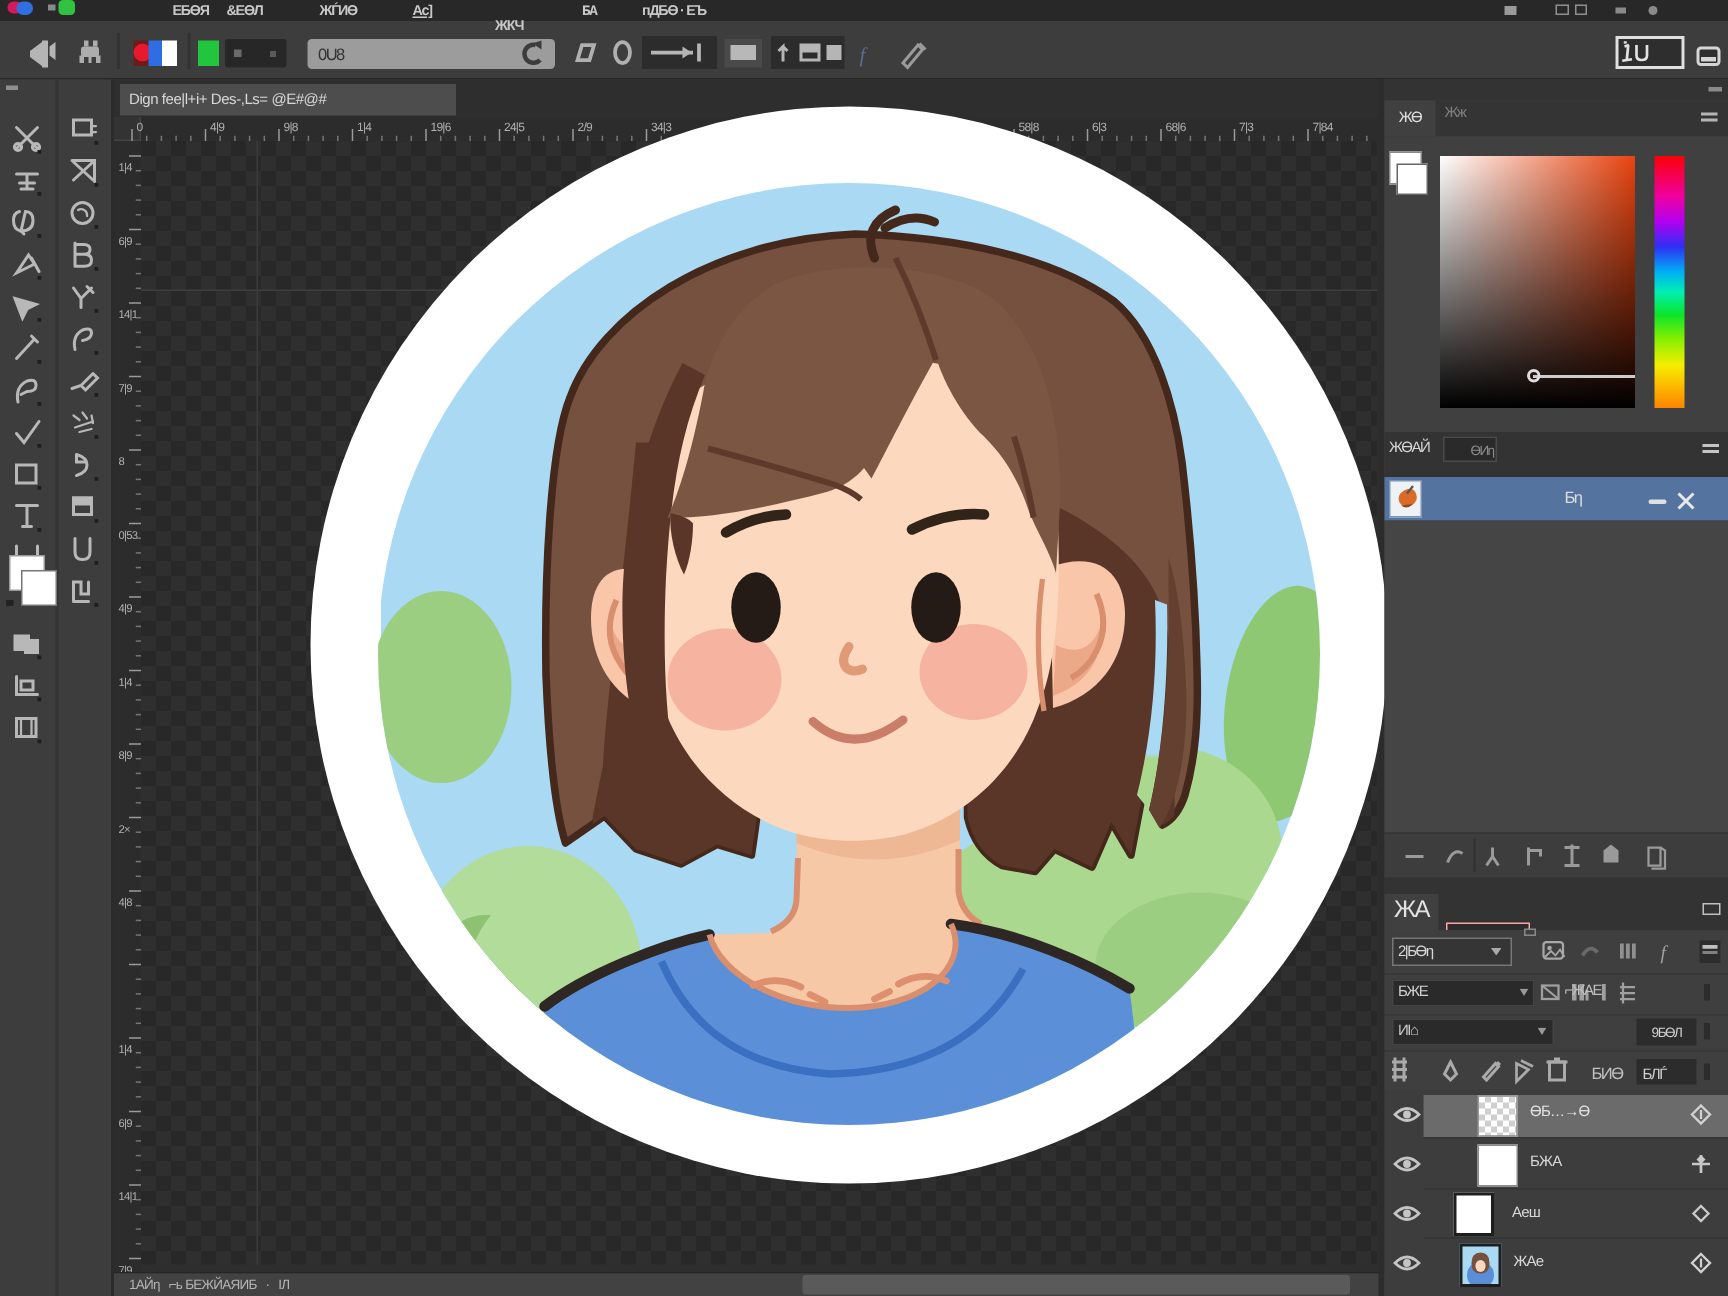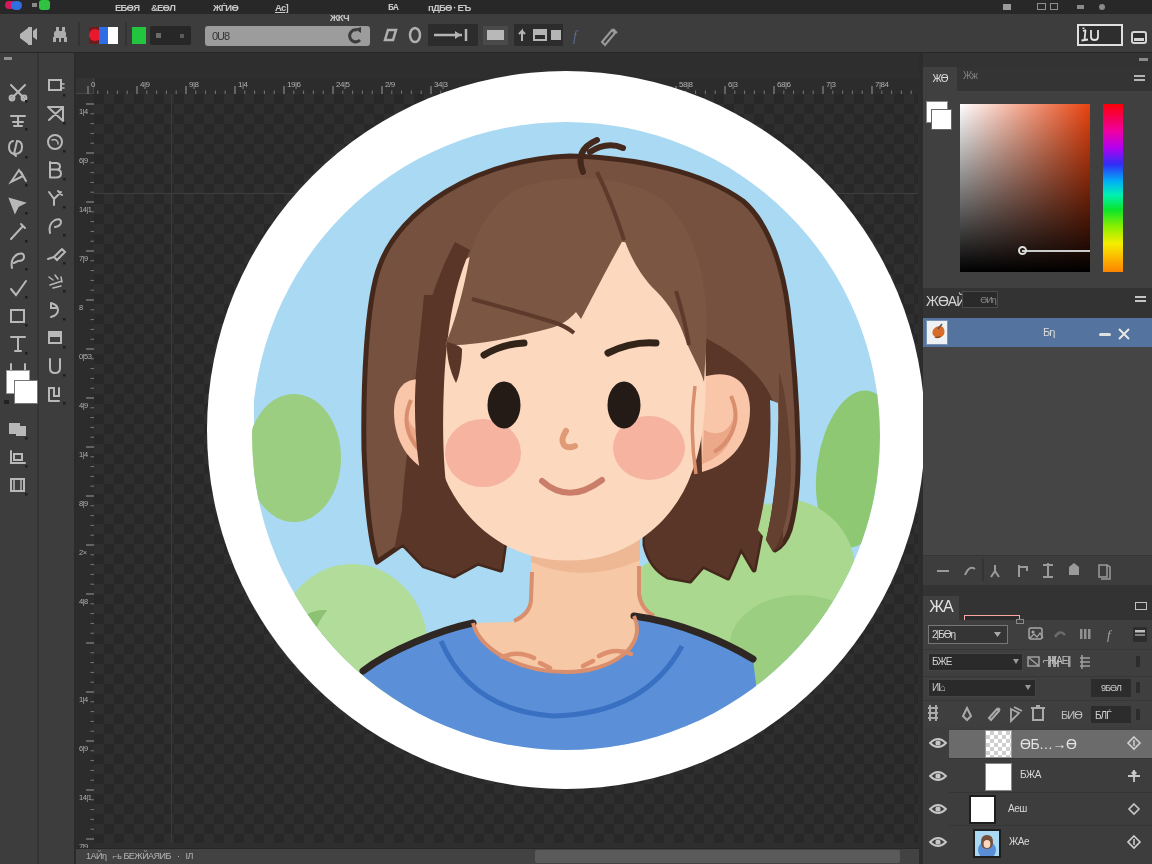--- a/index.html
+++ b/index.html
@@ -209,20 +209,21 @@
         <path d="M-4 -6 v12 m7 -12 v12" stroke-width="1.5"></path>
         <rect x="7" y="8" width="2.5" height="2.5" fill="#1e1e1e" stroke="none"></rect>
       </g>
     </svg>
 
 <div class="abs" style="left:6px;top:370px;width:22px;height:22px;background:#fff;border:1px solid #999;z-index:2;"></div>
 <div class="abs" style="left:14px;top:380px;width:22px;height:22px;background:#fff;border:1px solid #777;z-index:2;"></div>
 <div class="abs" style="left:4px;top:400px;width:5px;height:4px;background:#222;z-index:2;"></div>
 
 <div class="abs" id="docstrip" style="left:76px;top:53px;width:848px;height:25px;background:#2e2e2e;"></div>
+<div class="abs" id="doctab" style="left:80px;top:56px;width:224px;height:21px;background:#4d4d4d;color:#d8d8d8;font-size:10px;letter-spacing:-0.3px;line-height:21px;padding-left:6px;box-sizing:border-box;white-space:nowrap;overflow:hidden;">Dign fee|l+i+ Des-,Ls= @E#@#</div>
 
 <div class="abs" id="hruler" style="left:76px;top:78px;width:848px;height:16px;background:#2c2c2c;"></div>
 <div class="abs" style="left:76px;top:78px;width:18px;height:16px;background:#333;border-right:1px solid #444;border-bottom:1px solid #444;box-sizing:border-box;"></div>
 <div class="abs" id="vruler" style="left:76px;top:94px;width:18px;height:754px;background:#2c2c2c;"></div>
 <svg class="abs" style="left:76px;top:78px;" width="848" height="16" viewBox="0 0 848 16" id="hrulersvg">
       <line x1="12" y1="8" x2="12" y2="16" stroke="#9a9a9a" stroke-width="1"></line>
 <text x="15" y="9" font-size="8" fill="#b0b0b0" letter-spacing="-0.5">0</text>
 <line x1="21.8" y1="12.5" x2="21.8" y2="16" stroke="#777" stroke-width="1"></line>
 <line x1="31.6" y1="12.5" x2="31.6" y2="16" stroke="#777" stroke-width="1"></line>
 <line x1="41.4" y1="12.5" x2="41.4" y2="16" stroke="#777" stroke-width="1"></line>
@@ -566,21 +567,21 @@
   <div class="abs" style="left:8px;top:56px;width:19px;height:19px;background:#fff;border:1px solid #666;"></div>
   <div class="abs" id="svsquare" style="left:37px;top:51px;width:130px;height:168px;
       background:linear-gradient(to bottom, rgba(0,0,0,0) 0%, #000 100%),
                  linear-gradient(to right, #ffffff 0%, #e8430f 100%);"></div>
   <div class="abs" style="left:99px;top:197px;width:68px;height:1.5px;background:#cccccc;"></div>
   <div class="abs" style="left:95px;top:193px;width:9px;height:9px;border:2px solid #ddd;border-radius:50%;box-sizing:border-box;"></div>
   <div class="abs" id="huebar" style="left:180px;top:51px;width:20px;height:168px;
       background:linear-gradient(to bottom,#fb0007 0%,#f0009f 16%,#b400f0 26%,#2f2ff5 36%,#00aff5 46%,#00f0b4 54%,#0ae52a 63%,#8aef00 73%,#f5ee00 83%,#fdae00 93%,#fb8500 100%);"></div>
 
   <div class="abs" style="left:0;top:235px;width:229px;height:30px;background:#333;"></div>
-  <div class="abs" style="left:3px;top:240px;color:#d5d5d5;font-size:14px;letter-spacing:-1px;">ЖƟАЙ</div>
+  <div class="abs" style="left:3px;top:240px;color:#d5d5d5;font-size:10px;letter-spacing:-1px;">ЖƟАЙ</div>
   <div class="abs" style="left:39px;top:238px;width:36px;height:17px;background:#2a2a2a;border:1px solid #4a4a4a;color:#8a8a8a;font-size:9px;line-height:17px;text-align:center;letter-spacing:-1px;box-sizing:border-box;padding-left:16px;">ƟИƞ</div>
   <div class="abs" style="left:212px;top:243px;width:11px;height:2px;background:#c5c5c5;"></div>
   <div class="abs" style="left:212px;top:247px;width:11px;height:2px;background:#c5c5c5;"></div>
 
   <div class="abs" style="left:0px;top:265px;width:229px;height:29px;background:#54739e;"></div>
   <div class="abs" style="left:3px;top:267px;width:22px;height:25px;background:#eef2f5;border:1px solid #7d93b3;box-sizing:border-box;"></div>
   <svg class="abs" style="left:4px;top:268px;" width="20" height="23" viewBox="0 0 20 23">
         <path d="M6 14 q-2 -5 3 -8 q6 -3 8 2 q2 5 -3 8 q-5 2 -8 -2z" fill="#d86a2a"></path>
         <path d="M11 8 l4 -5" stroke="#555" stroke-width="1.5"></path>
         <path d="M7 16 q4 3 8 -1" fill="#8a4a1a"></path>
@@ -671,21 +672,21 @@
   </svg>
 
   <div class="abs" style="left:0;top:674px;width:229px;height:137px;background:#3d3d3d;"></div>
 
   <div class="abs" style="left:26px;top:677px;width:203px;height:28px;background:#6b6b6b;"></div>
   <svg class="abs" style="left:5px;top:682px;" width="20" height="16" viewBox="0 0 20 16">
         <path d="M2 8 Q10 0 18 8 Q10 16 2 8z" fill="none" stroke="#c5c5c5" stroke-width="1.8"></path>
         <circle cx="10" cy="8" r="2.6" fill="#c5c5c5"></circle>
       </svg>
   <div class="abs" style="left:62px;top:677px;width:27px;height:28px;background:#ddd;border:1px solid #999;box-sizing:border-box;background:repeating-conic-gradient(#cfcfcf 0% 25%, #ffffff 0% 50%);background-size:8px 8px;"></div>
-  <div class="abs" style="left:97px;top:683px;color:#e2e2e2;font-size:14px;letter-spacing:-0.5px;">ƟБ…→Ɵ</div>
+  <div class="abs" style="left:97px;top:683px;color:#e2e2e2;font-size:10px;letter-spacing:-0.5px;">ƟБ…→Ɵ</div>
   <svg class="abs" style="left:203px;top:682px;" width="16" height="16" viewBox="0 0 16 16">
         <path d="M8 2 L14 8 L8 14 L2 8 z" fill="none" stroke="#d0d0d0" stroke-width="1.6"></path>
         <path d="M8 5 v6" stroke="#d0d0d0" stroke-width="1.5"></path>
       </svg>
 
   <div class="abs" style="left:26px;top:705px;width:203px;height:1px;background:#353535;"></div>
   <svg class="abs" style="left:5px;top:715px;" width="20" height="16" viewBox="0 0 20 16">
         <path d="M2 8 Q10 0 18 8 Q10 16 2 8z" fill="none" stroke="#c5c5c5" stroke-width="1.8"></path>
         <circle cx="10" cy="8" r="2.6" fill="#c5c5c5"></circle>
       </svg>

